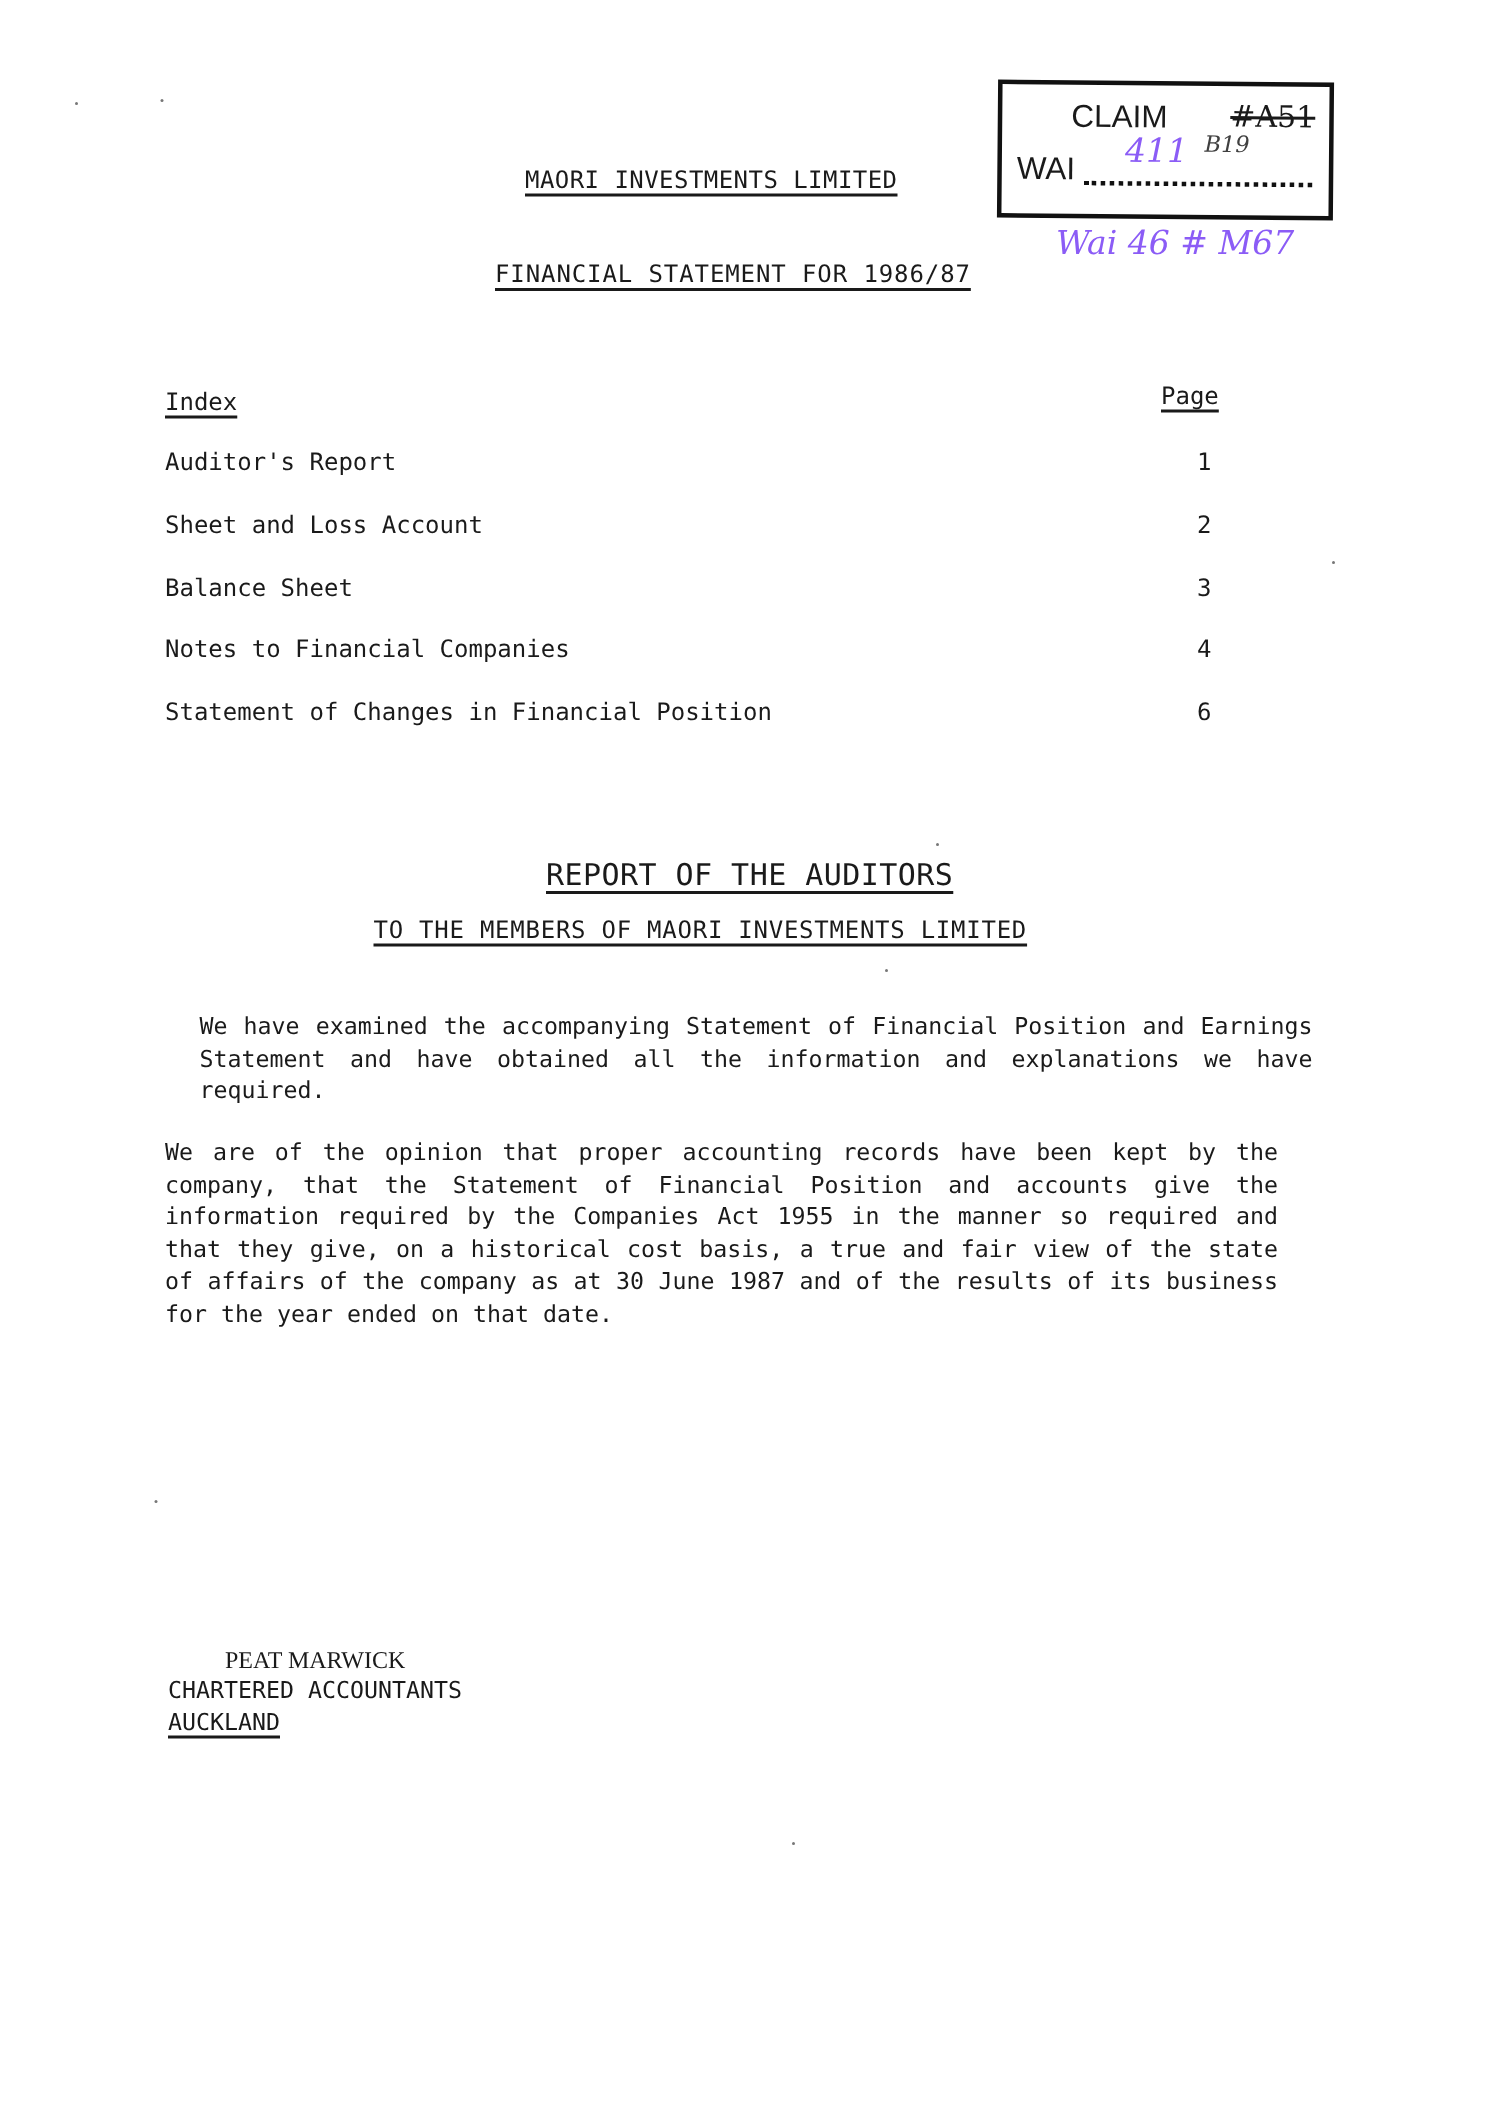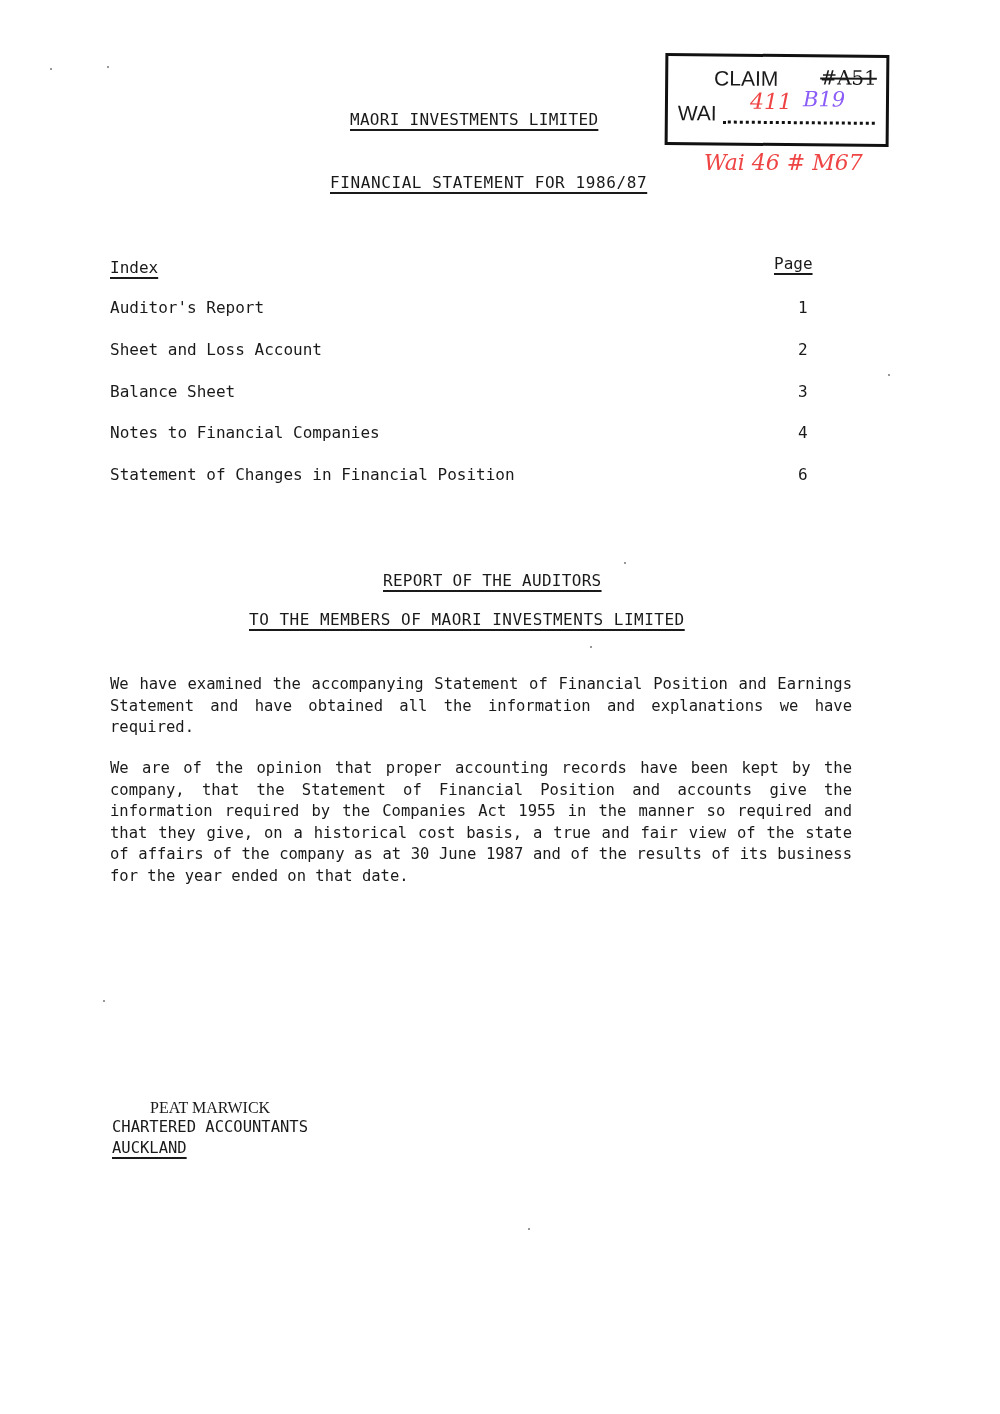--- a/index.html
+++ b/index.html
@@ -18,39 +18,39 @@
   .stamp {
     left: 665px; top: 54px; width: 218px; height: 86px;
     border: 3px solid #111;
     transform: rotate(0.5deg);
     font-family: "Liberation Sans", sans-serif;
   }
   .stamp-claim { left: 10px; top: 10px; font-size: 21px; margin-left: 36px; }
   .stamp-wai { left: 10px; top: 45px; font-size: 21px; }
   .stamp-dots { left: 55px; top: 64px; width: 152px; border-bottom: 3px dotted #111; }
   .stamp-struck { left: 152px; top: 8px; font-size: 20px; text-decoration: line-through; font-family: "DejaVu Serif", serif; }
-  .hand { font-family: "DejaVu Serif", serif; font-style: italic; color: #ef4444; }
+  .hand { font-family: "DejaVu Serif", serif; font-style: italic; color: #8b5cf6; }
   .stamp-num1 { left: 82px; top: 32px; font-size: 22px; }
-  .stamp-num2 { left: 135px; top: 30px; font-size: 21px; color: #8b5cf6; }
+  .stamp-num2 { left: 135px; top: 30px; font-size: 15px; color: #404040; }
   .hand-note { left: 704px; top: 150px; font-size: 22px; }
 
   .title1 { left: 350px; top: 110px; font-size: 16px; letter-spacing: 0.3px; }
   .title2 { left: 310px; top: 173px; font-size: 16px; letter-spacing: 0.6px; margin-left: 20px; }
 
   .index-head { left: 110px; top: 258px; font-size: 16px; }
   .page-head { left: 774px; top: 254px; font-size: 16px; }
   .idx-row { left: 110px; width: 700px; font-size: 16px; }
   .idx-label { position: absolute; left: 0; }
   .idx-page { position: absolute; left: 688px; }
 
-  .rep1 { left: 383px; top: 571px; font-size: 16px; letter-spacing: 0.3px; }
+  .rep1 { left: 364px; top: 571px; font-size: 20px; letter-spacing: 0.3px; }
   .rep2 { left: 249px; top: 610px; font-size: 16px; letter-spacing: 0.5px; }
 
   .para { left: 110px; width: 742px; font-size: 15.5px; line-height: 21.5px; text-align: justify; }
-  .p1 { top: 674px; }
+  .p1 { top: 674px; margin-left: 23px; }
   .p2 { top: 758px; }
 
   .sig { left: 112px; font-size: 15.5px; }
   .sig1 { top: 1099px; font-family: "Liberation Serif", serif; font-size: 16px; left: 118px; margin-left: 32px; }
   .sig2 { top: 1118px; }
   .sig3 { top: 1139px; }
 
   .speck { width: 2px; height: 2px; background: #777; border-radius: 50%; }
 </style>
 </head>

